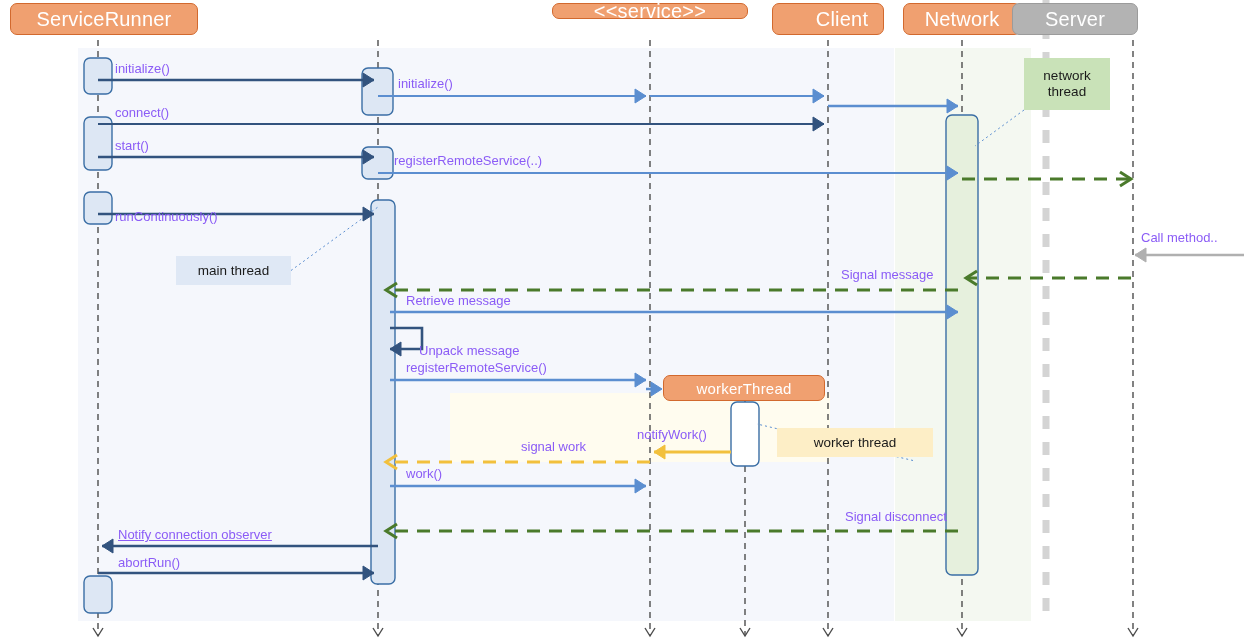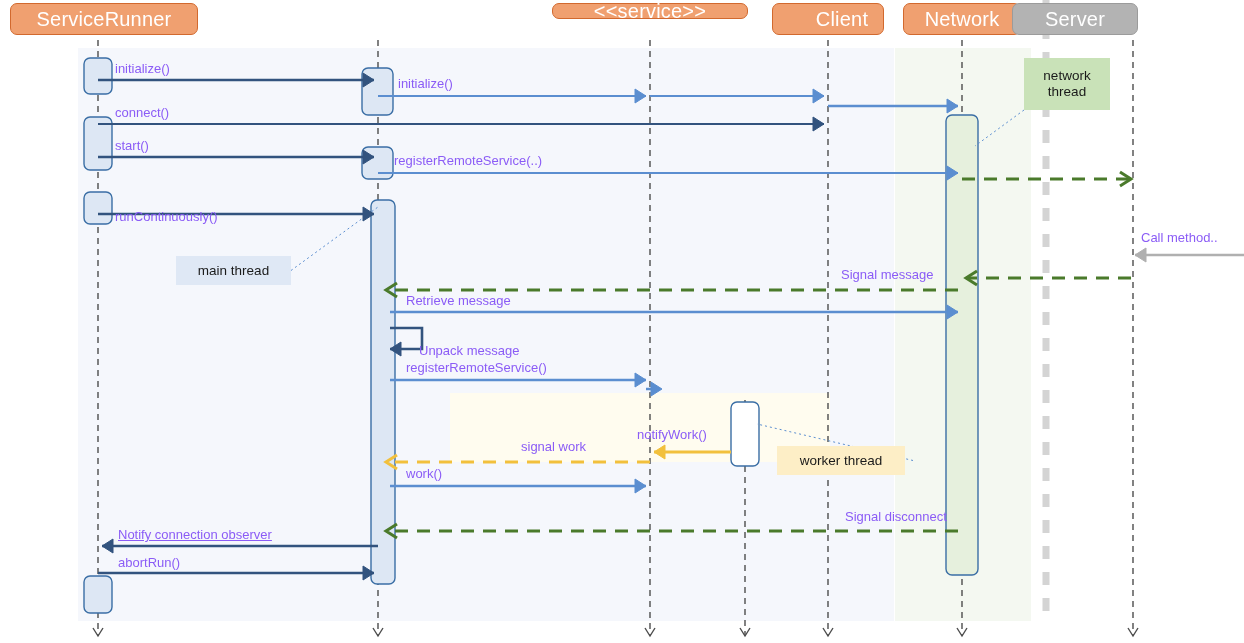--- a/index.html
+++ b/index.html
@@ -172,24 +172,27 @@
     </div>
     <div class="hdr" style="left: 772px; width: 112px; top: 3px; height: 32px; background: rgb(240, 160, 112); border: 1.6px solid rgb(210, 105, 46); padding-left: 28px;">
       <span>Client</span>
     </div>
     <div class="hdr" style="left: 903px; width: 118px; top: 3px; height: 32px; background: rgb(240, 160, 112); border: 1.6px solid rgb(210, 105, 46);">
       <span>Network</span>
     </div>
     <div class="hdr" style="left: 1012px; width: 126px; top: 3px; height: 32px; background: rgb(179, 179, 179); border: 1.6px solid rgb(155, 155, 155);">
       <span>Server</span>
     </div>
+    <div class="hdr" style="left: 663px; width: 162px; top: 375px; height: 26px; font-size: 15px; background: rgb(240, 160, 112); border: 1.6px solid rgb(210, 105, 46);">
+      <span>workerThread</span>
+    </div>
     <div class="note" style="left: 176px; top: 256px; width: 115px; height: 29px; background: rgb(223, 232, 245);">main thread</div>
     <div class="note" style="left: 1024px; top: 58px; width: 86px; height: 52px; background: rgb(201, 226, 184);">network
 thread</div>
-    <div class="note" style="left: 777px; top: 446px; width: 128px; height: 29px; background: rgb(253, 238, 198);">worker thread</div>
+    <div class="note" style="left: 777px; top: 428px; width: 156px; height: 29px; background: rgb(253, 238, 198);">worker thread</div>
     <div class="lbl" style="left: 115px; top: 62px;">initialize()</div>
     <div class="lbl" style="left: 398px; top: 77px;">initialize()</div>
     <div class="lbl" style="left: 115px; top: 106px;">connect()</div>
     <div class="lbl" style="left: 115px; top: 139px;">start()</div>
     <div class="lbl" style="left: 394px; top: 154px;">registerRemoteService(..)</div>
     <div class="lbl" style="left: 115px; top: 180px; margin-top: 30px;">runContinuously()</div>
     <div class="lbl" style="left: 1141px; top: 231px;">Call method..</div>
     <div class="lbl" style="left: 841px; top: 268px;">Signal message</div>
     <div class="lbl" style="left: 406px; top: 294px;">Retrieve message</div>
     <div class="lbl" style="left: 419px; top: 334px; margin-top: 10px;">Unpack message</div>

